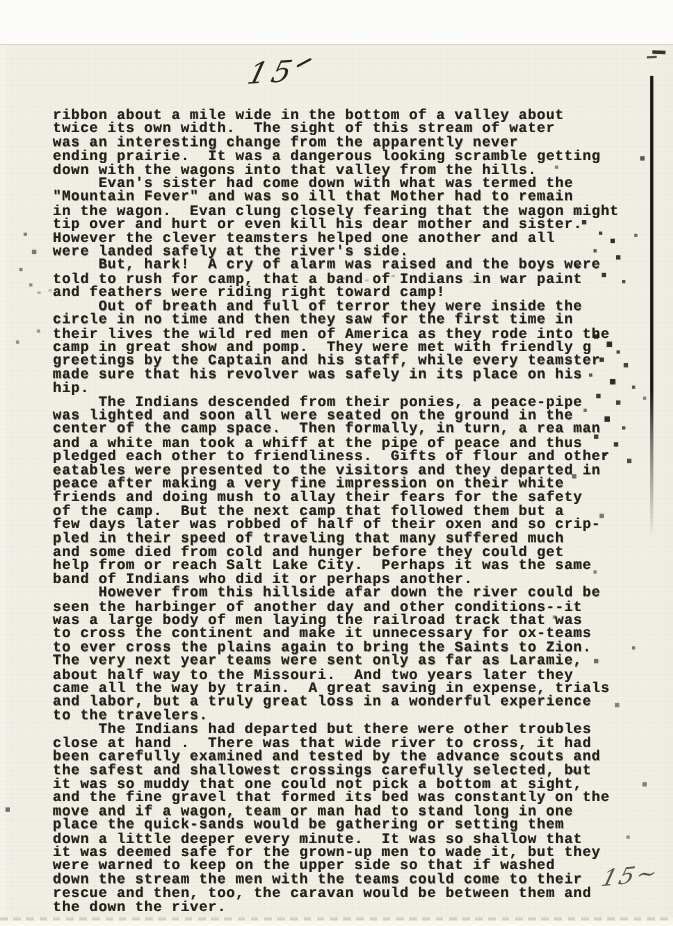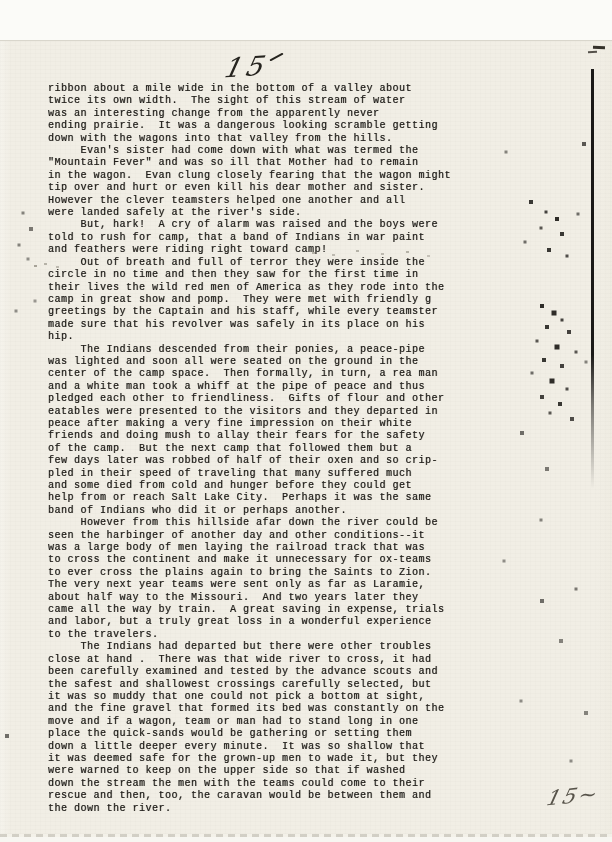--- a/index.html
+++ b/index.html
@@ -55,26 +55,26 @@
     position: absolute;
     left: 269px; top: 15px;
     width: 15px; height: 2px;
     background: #26241f;
     transform: rotate(-28deg);
     border-radius: 1px;
   }
   
   .typewritten {
     position: absolute;
-    left: 48px; top: 42px;
+    left: 48px; top: 58px;
     margin: 0;
     white-space: pre;
     font-family: "Liberation Mono", "DejaVu Sans Mono", monospace;
-    font-weight: normal;
-    font-size: 10px;
+    font-weight: bold;
+    font-size: 13px;
     line-height: 12.4px;
     letter-spacing: 0.5px;
     color: #211f1b;
     text-shadow: 0.4px 0.4px 0 rgba(33,31,27,0.45), -0.2px 0 0 rgba(33,31,27,0.25);
   }
   
   .pagenum-bottom {
     position: absolute;
     left: 548px; top: 743px;
     font-family: "DejaVu Serif", serif;

